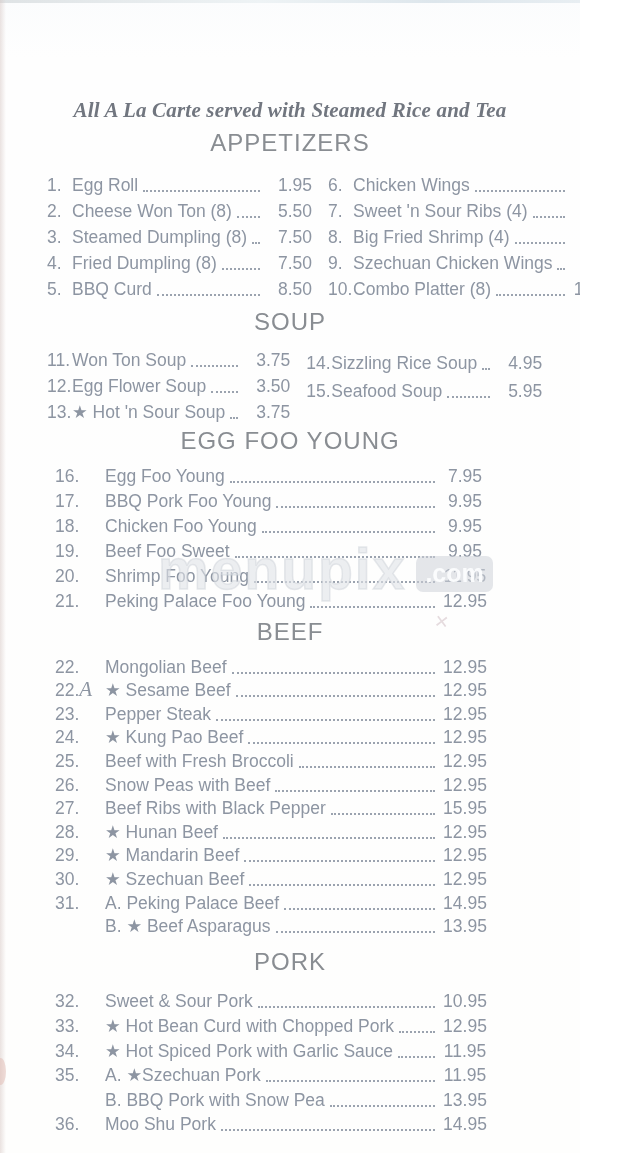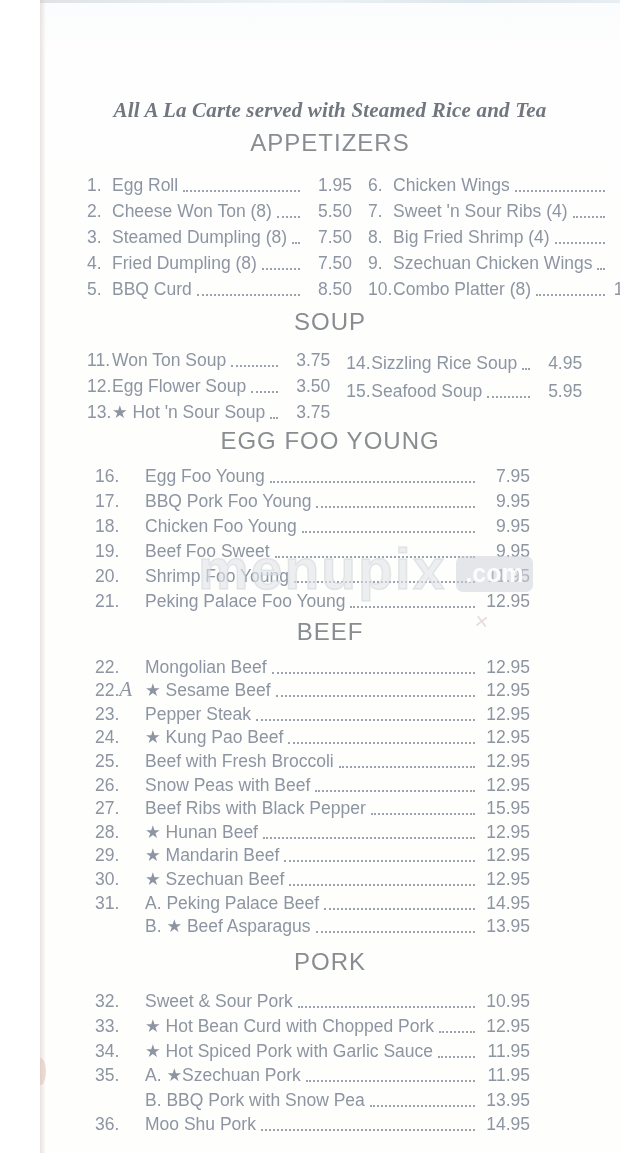--- a/index.html
+++ b/index.html
@@ -2,21 +2,20 @@
 <html><head>
 <meta charset="utf-8">
 <style>
   html,body{margin:0;padding:0;background:#ffffff;}
   .page{
     position:relative;
     width:580px;height:1153px;
     background:linear-gradient(180deg,#fbfcfd 0%,#fefefe 5%,#fefefd 100%);
     overflow:hidden;
     font-family:"Liberation Sans", sans-serif;
-    margin-left:40px;
     -webkit-font-smoothing:antialiased;
   }
   .top-edge{
     position:absolute;top:0;left:0;right:0;height:3px;
     background:linear-gradient(90deg,#dfe3e5,#eef3f5 45%,#dde6ec 75%,#e8eef2);
   }
   .left-edge{
     position:absolute;top:0;left:0;bottom:0;width:6px;
     background:linear-gradient(90deg,rgba(214,199,196,0.5),rgba(255,255,255,0));
   }
@@ -62,21 +61,21 @@
     font-family:"Liberation Serif", serif;
     font-style:italic;font-size:21px;line-height:1;
   }
   .name{flex:0 0 auto;}
   .leader{
     flex:1 1 auto;min-width:8px;
     border-bottom:2px dotted #9ba3af;
     margin:0 5px 4px 5px;
   }
   .cols .price{flex:0 0 47px;text-align:right;}
-  .onecol .price{flex:0 0 50px;text-align:right;}
+  .onecol .price{flex:0 0 50px;text-align:center;}
 
   .watermark{
     position:absolute;left:158px;top:541px;
     display:flex;align-items:center;gap:10px;
     pointer-events:none;
   }
   .wm-text{
     font-size:57px;font-weight:700;letter-spacing:2px;
     line-height:1;
     color:rgba(223,227,232,0.6);

